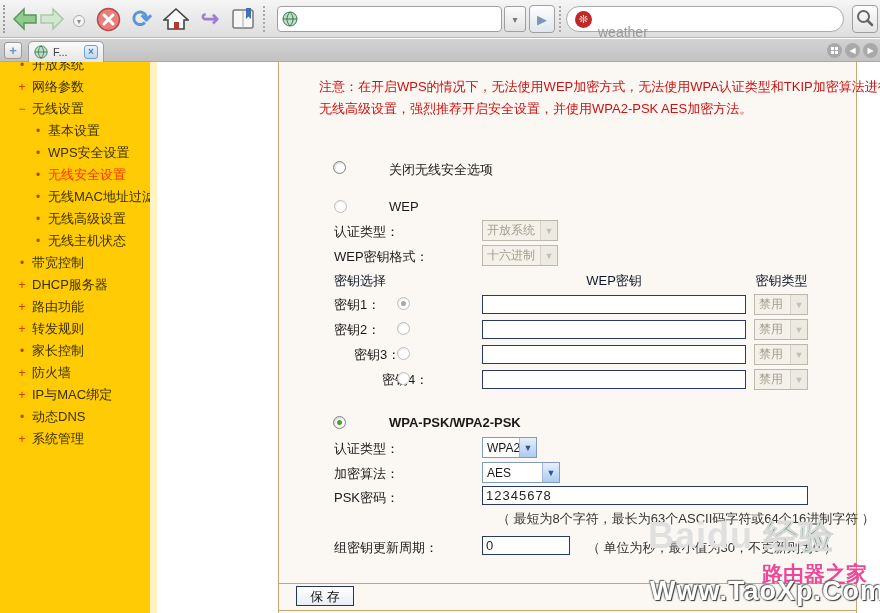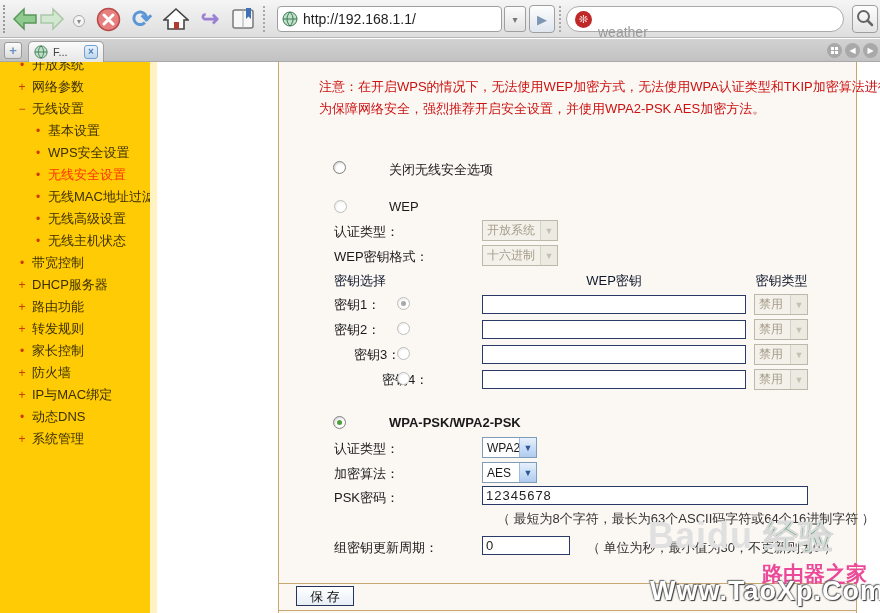--- a/index.html
+++ b/index.html
@@ -169,21 +169,20 @@
 
     <div class="vdots" style="left:263px"></div>
 
     <div class="urlbox">
       <span style="margin-right:5px; display:flex;">
         <svg width="16" height="16" viewBox="0 0 16 16">
             <circle cx="8" cy="8" r="7" fill="#bfe0c8" stroke="#3d7a52"></circle>
             <path d="M1 8 H15 M8 1 C4 5 4 11 8 15 M8 1 C12 5 12 11 8 15" stroke="#3d7a52" fill="none" stroke-width="1"></path>
           </svg>
       </span>
-      <input type="text" value="http://192.168.1.1/" style="">
     </div>
     <button class="url-drop">
       <span>▾</span>
     </button>
     <button class="go-btn">
       <span>▶</span>
     </button>
 
     <div class="vdots" style="left:559px"></div>
 
@@ -302,21 +301,21 @@
         <div class="mi lvl1">
             <span class="b">+</span>
             <span>系统管理</span>
           </div>
       </div>
     </div>
     <div class="sidebar-strip"></div>
 
     <div class="panel">
       <div class="notice" style="top:16px">注意：在开启WPS的情况下，无法使用WEP加密方式，无法使用WPA认证类型和TKIP加密算法进行加密</div>
-      <div class="notice" style="top:38px">为保障网络安全，强烈推荐开启安全设置，并使用WPA2-PSK AES加密方法。</div>
+      <div class="notice" style="top:38px">无线高级设置，强烈推荐开启安全设置，并使用WPA2-PSK AES加密方法。</div>
 
       <span class="radio" style="left:54px; top:99px;"></span>
       <div class="lbl" style="left:110px; top:99px;">关闭无线安全选项</div>
 
       <span class="radio dis" style="left:55px; top:138px;"></span>
       <div class="lbl" style="left:110px; top:137px;">WEP</div>
 
       <div class="lbl" style="left:55px; top:161px;">认证类型：</div>
       <div class="sel dis" style="left:203px; top:158px; width:76px;">
         <span class="txt">开放系统</span>
@@ -368,21 +367,21 @@
       <span class="radio on" style="left:54px; top:354px;"></span>
       <div class="lbl" style="left:110px; top:353px;font-weight:bold;">WPA-PSK/WPA2-PSK</div>
 
       <div class="lbl" style="left:55px; top:378px;">认证类型：</div>
       <div class="sel" style="left:203px; top:375px; width:55px;">
         <span class="txt">WPA2</span>
         <span class="arr">▼</span>
       </div>
 
       <div class="lbl" style="left:55px; top:403px;">加密算法：</div>
-      <div class="sel" style="left:203px; top:400px; width:55px;">
+      <div class="sel" style="left:203px; top:400px; width:78px;">
         <span class="txt">AES</span>
         <span class="arr">▼</span>
       </div>
 
       <div class="lbl" style="left:55px; top:427px;">PSK密码：</div>
       <input class="tin" style="left: 203px; top: 424px; width: 326px; letter-spacing: 1px;" value="12345678">
 
       <div class="note" style="left:218px; top:448px;">（ 最短为8个字符，最长为63个ASCII码字符或64个16进制字符 ）</div>
 
       <div class="lbl" style="left:55px; top:477px;">组密钥更新周期：</div>

